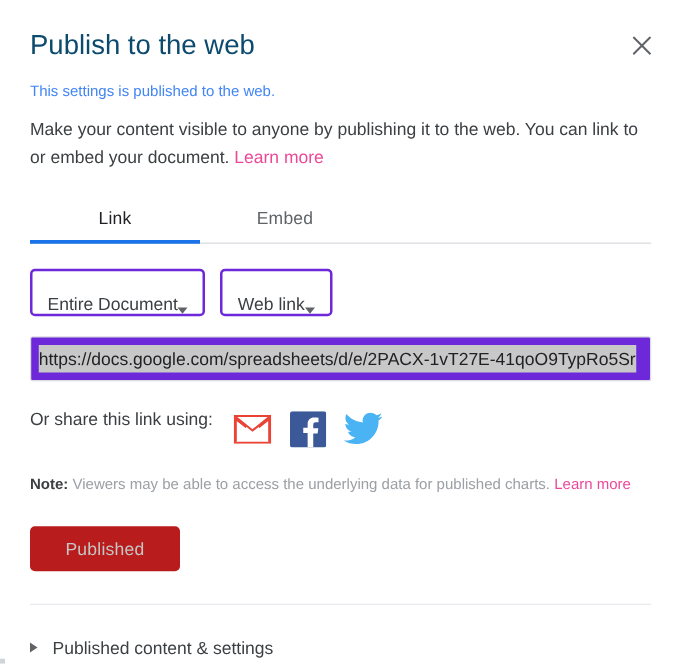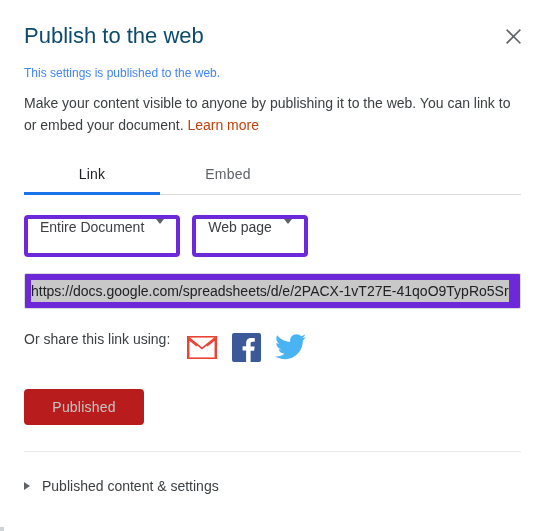--- a/index.html
+++ b/index.html
@@ -62,21 +62,21 @@
     line-height: 16px;
   }
   .description {
     margin-top: 11px;
     font-size: 14px;
     color: #3c4043;
     line-height: 22px;
     max-width: 500px;
   }
   a.inline-link {
-    color: #c2410c;
+    color: #ec4899;
     text-decoration: none;
     cursor: pointer;
   }
 
   
   .tabs {
     margin-top: 20px;
     position: relative;
     display: flex;
     border-bottom: 1px solid #dadce0;
@@ -107,25 +107,25 @@
   }
 
   
   .selects-row {
     display: flex;
     gap: 12px;
     margin-top: 20px;
   }
   .select-btn {
     display: inline-flex;
-    align-items: flex-start;
-    gap: 12px;
+    align-items: flex-end;
+    gap: 0;
     height: 34px;
     padding: 0 12px;
-    border: 4px solid #6d28d9;
+    border: 2px solid #6d28d9;
     border-radius: 4px;
     background: #ffffff;
     font-size: 14px;
     color: #3c4043;
     cursor: pointer;
     white-space: nowrap;
     font-family: "Liberation Sans", sans-serif;
   }
   .caret {
     width: 0; height: 0;
@@ -282,21 +282,21 @@
       <div class="tab active">Link</div>
       <div class="tab">Embed</div>
     </div>
 
     <div class="selects-row">
       <div class="select-btn">
         <span>Entire Document</span>
         <span class="caret"></span>
       </div>
       <div class="select-btn">
-        <span>Web page</span>
+        <span>Web link</span>
         <span class="caret"></span>
       </div>
     </div>
 
     <div class="url-field">
       <span class="url-text">https://docs.google.com/spreadsheets/d/e/2PACX-1vT27E-41qoO9TypRo5Sr</span>
     </div>
 
     <div class="share-row">
       <span class="share-label">Or share this link using:</span>
@@ -323,20 +323,25 @@
 
       <div class="share-icon">
         <span>
           <svg width="31" height="26" viewBox="0 0 31 26" aria-hidden="true">
             <path d="M31 3.1 c-1.14 0.5 -2.36 0.84 -3.65 1 1.31 -0.79 2.32 -2.03 2.8 -3.51 -1.23 0.73 -2.59 1.26 -4.04 1.54 C24.95 0.9 23.3 0.13 21.47 0.13 c-3.5 0 -6.34 2.84 -6.34 6.34 0 0.5 0.06 0.98 0.17 1.45 C10.04 7.65 5.33 5.1 2.18 1.23 1.63 2.17 1.32 3.26 1.32 4.43 c0 2.2 1.12 4.14 2.82 5.27 -1.04 -0.03 -2.02 -0.32 -2.87 -0.79 v0.08 c0 3.07 2.19 5.63 5.09 6.22 -0.53 0.14 -1.1 0.22 -1.67 0.22 -0.41 0 -0.81 -0.04 -1.2 -0.11 0.81 2.52 3.15 4.36 5.93 4.41 -2.17 1.7 -4.91 2.72 -7.89 2.72 -0.51 0 -1.02 -0.03 -1.52 -0.09 2.81 1.8 6.15 2.86 9.75 2.86 11.7 0 18.1 -9.69 18.1 -18.1 0 -0.28 -0.01 -0.55 -0.02 -0.82 C29.08 5.49 30.16 4.37 31 3.1 z" fill="#4ab3f4"></path>
           </svg>
         </span>
       </div>
     </div>
 
+    <div class="note">
+      <b>Note:</b>
+      <span>Viewers may be able to access the underlying data for published charts.</span>
+      <a class="inline-link" href="#">Learn more</a>
+    </div>
 
     <div class="button-row">
       <button class="published-button" disabled="">Published</button>
     </div>
 
     <div class="divider"></div>
   </div>
 
   <div class="footer">
     <div class="disclosure">

